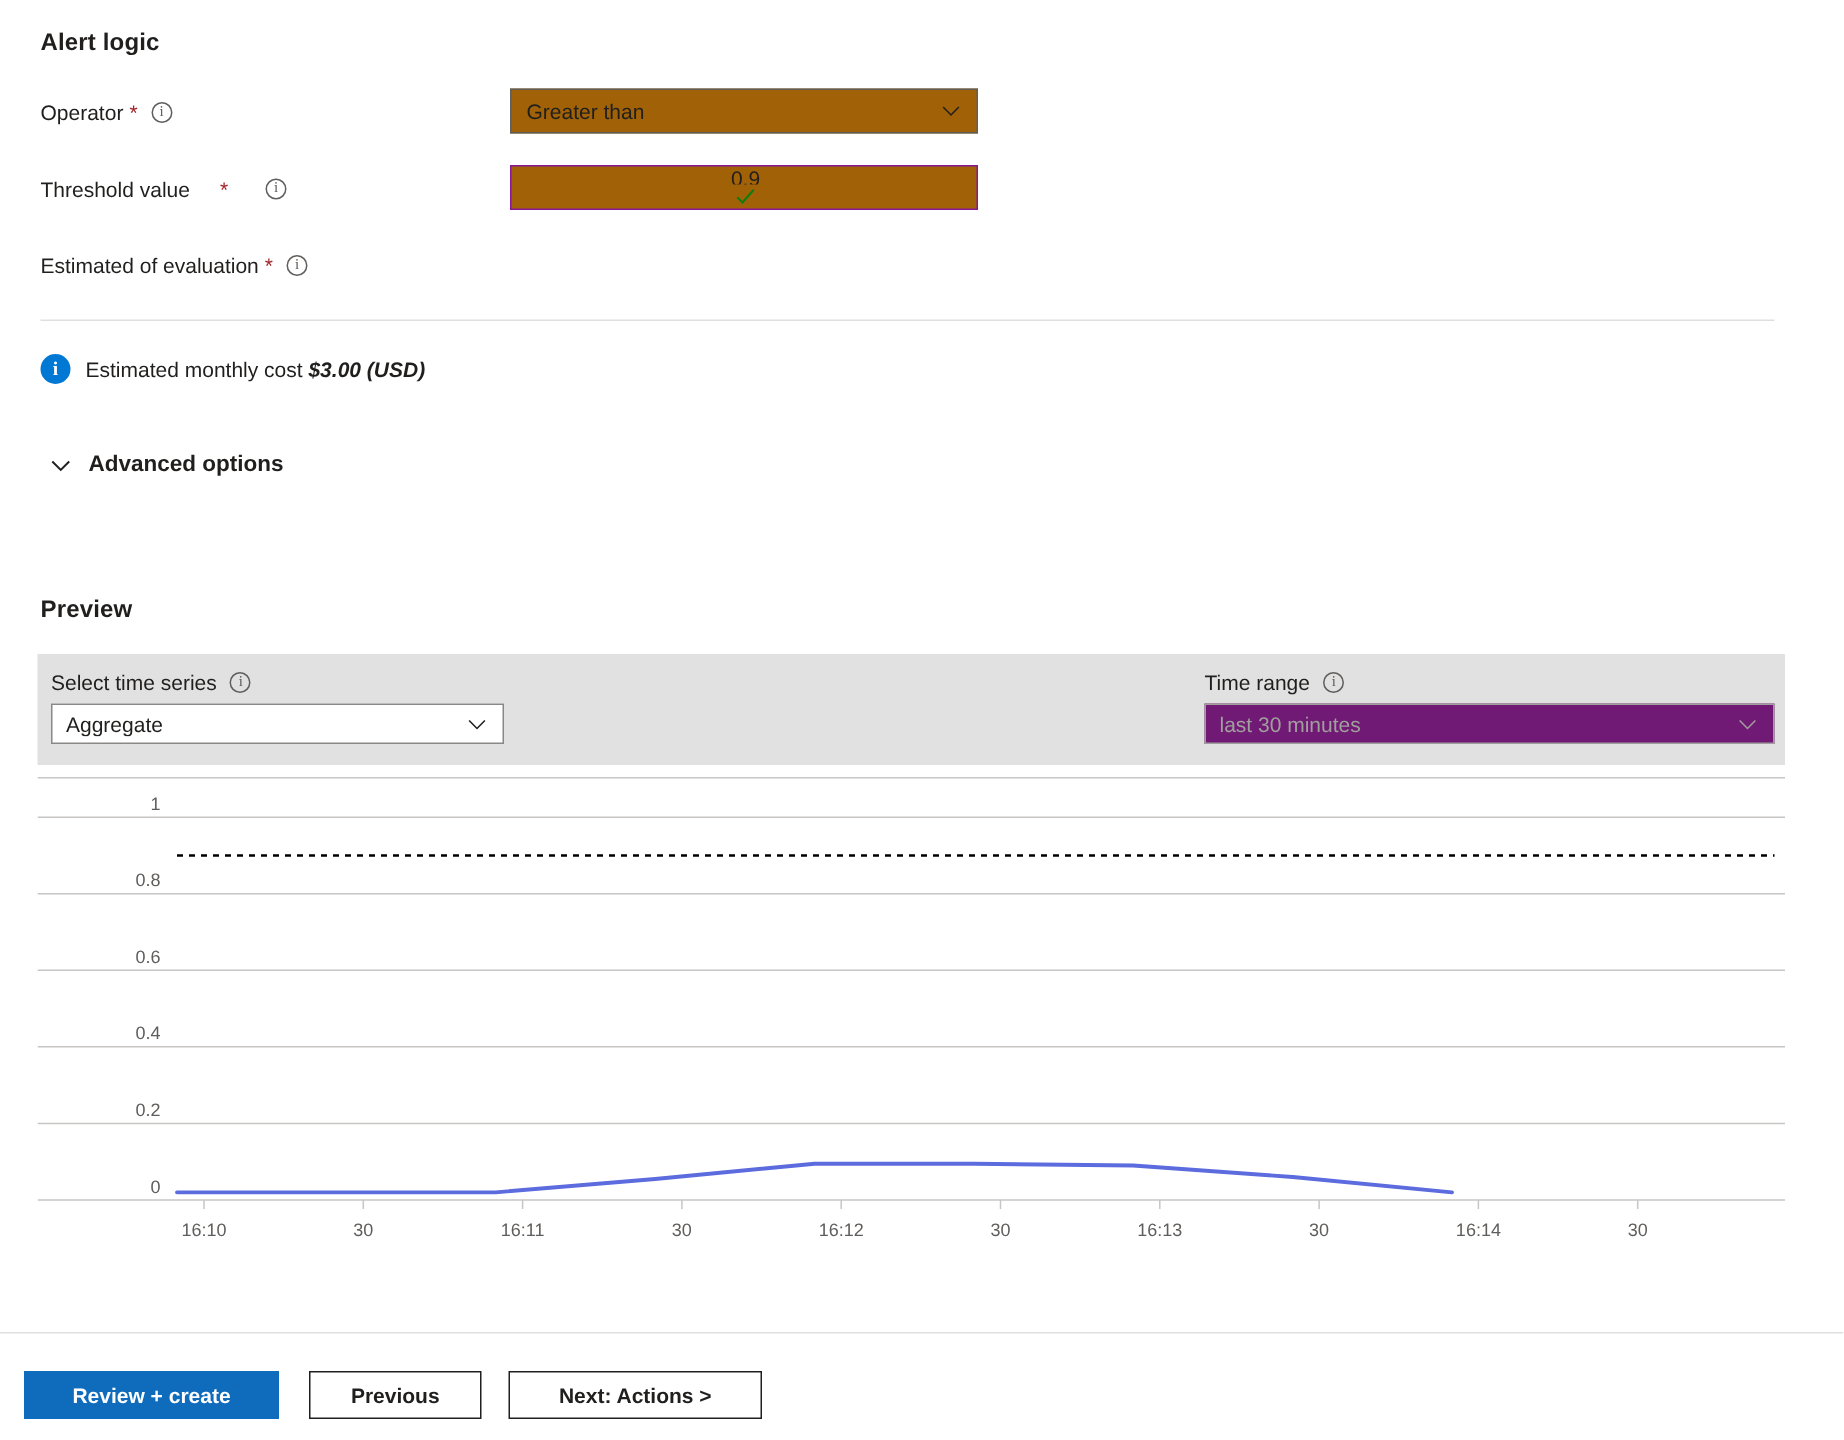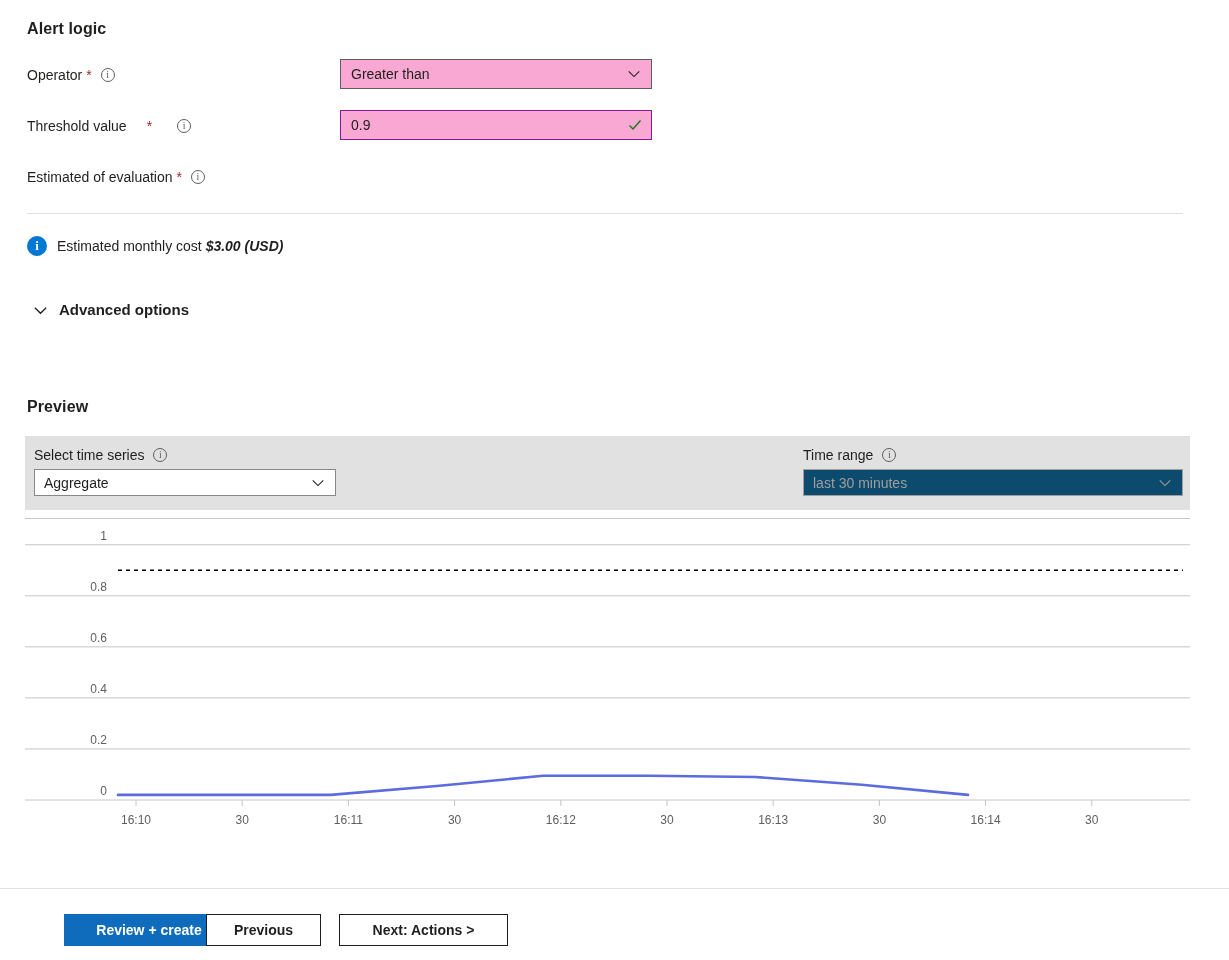--- a/index.html
+++ b/index.html
@@ -39,21 +39,21 @@
     font-family: "Liberation Serif", serif;
     line-height: 1;
     flex: 0 0 auto;
   }
 
   .field {
     position: absolute;
     left: 340px;
     width: 312px;
     height: 30px;
-    background: #f9a8d4;
+    background: #a16207;
     display: flex;
     align-items: center;
     padding: 0 8px 0 10px;
     font-size: 14px;
     color: #201f1e;
   }
   .field.bordered-grey { border: 1px solid #605e5c; }
   .field.bordered-purple { border: 1px solid #881798; }
   .field-value { flex: 1 1 auto; overflow: hidden; white-space: nowrap; }
   .chev {
@@ -108,40 +108,40 @@
     margin-top: 6px;
     height: 27px;
     background: #ffffff;
     border: 1px solid #8a8886;
     display: flex; align-items: center;
     padding: 0 8px 0 9px;
     font-size: 14px;
     color: #201f1e;
   }
   .ph-select.disabled {
-    background: #0c4a6e;
+    background: #701a75;
     border-color: #a19f9d;
     color: #a19f9d;
   }
 
   
   #chart-wrap { position: absolute; left: 25px; top: 518px; width: 1165px; height: 335px; }
   #chart-svg { display: block; }
 
   
   #footer-divider { left: 0; top: 888px; width: 1229px; }
   .btn {
     position: absolute;
     height: 32px;
     display: flex; align-items: center; justify-content: center;
     font-size: 14px; font-weight: bold;
     cursor: pointer;
     padding: 0 14px;
   }
-  .btn-primary { background: #0f6cbd; color: #ffffff; border: 1px solid #0f6cbd; margin-left: 48px; }
+  .btn-primary { background: #0f6cbd; color: #ffffff; border: 1px solid #0f6cbd; }
   .btn-secondary { background: #ffffff; color: #201f1e; border: 1px solid #201f1e; }
   #btn-review { left: 16px; top: 914px; width: 170px; }
   #btn-previous { left: 206px; top: 914px; width: 115px; }
   #btn-next { left: 339px; top: 914px; width: 169px; }
 </style>
 </head>
 <body>
 
 <div class="page">
 
@@ -159,21 +159,21 @@
           <path d="M2 5 L8 11 L14 5" fill="none" stroke="#201f1e" stroke-width="1.2"></path>
         </svg>
     </span>
   </div>
 
   <div class="form-row" style="top:110px;gap:16px;">
     <span class="form-label">Threshold value</span>
     <span class="req-star">*</span>
     <span class="info-icon">i</span>
   </div>
-  <div class="field bordered-purple" style="top:110px;">
+  <div class="field bordered-purple" style="top:110px;flex-direction:column;">
     <span class="field-value">0.9</span>
     <span class="check">
       <svg viewBox="0 0 16 16" width="16" height="16">
           <path d="M2.5 8.5 L6 12 L13.5 3.5" fill="none" stroke="#107c10" stroke-width="1.4"></path>
         </svg>
     </span>
   </div>
 
   <div class="form-row" style="top:161px;">
     <span class="form-label">Estimated of evaluation</span>

